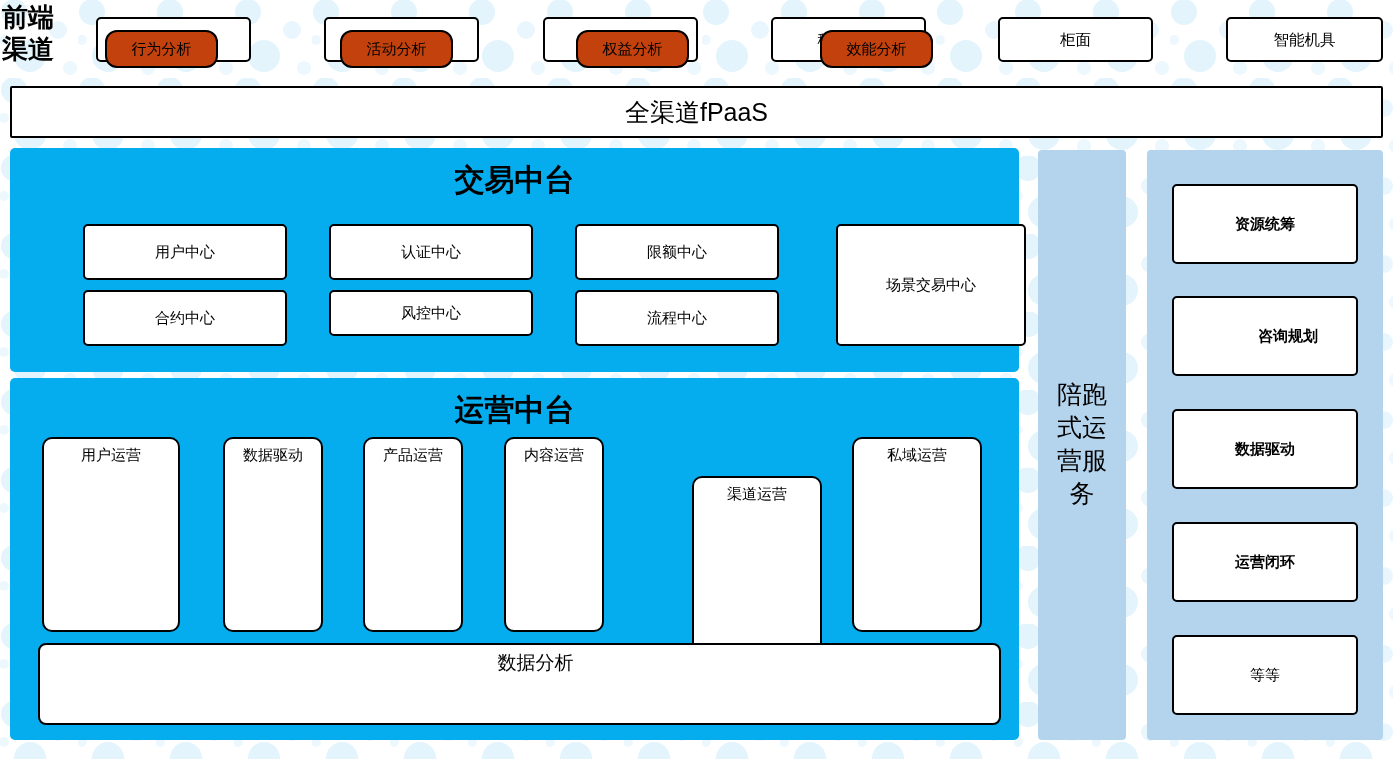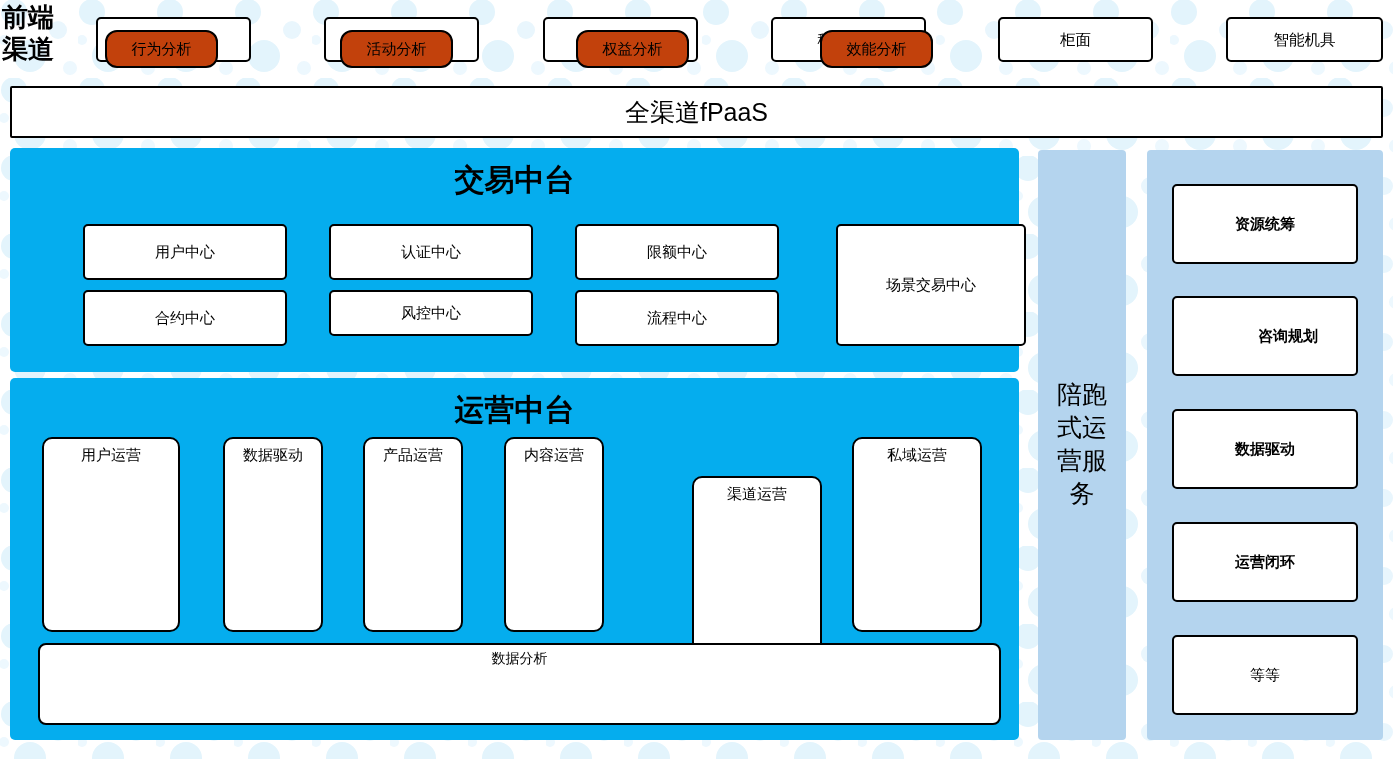--- a/index.html
+++ b/index.html
@@ -139,24 +139,24 @@
     top: 643px;
     width: 963px;
     height: 82px;
     background: #ffffff;
     border: 2.5px solid #000000;
     border-radius: 8px;
     z-index: 4;
   }
   #analysis-title {
     position: absolute;
-    left: 0; top: 5px;
+    left: 16px; top: 5px;
     width: 100%;
     text-align: center;
-    font-size: 14px;
+    font-size: 19px;
   }
   .analysis-item {
     position: absolute;
     box-sizing: border-box;
     top: 30px;
     height: 38px;
     width: 113px;
     background: #c2410c;
     border: 2.5px solid #000000;
     border-radius: 12px;

